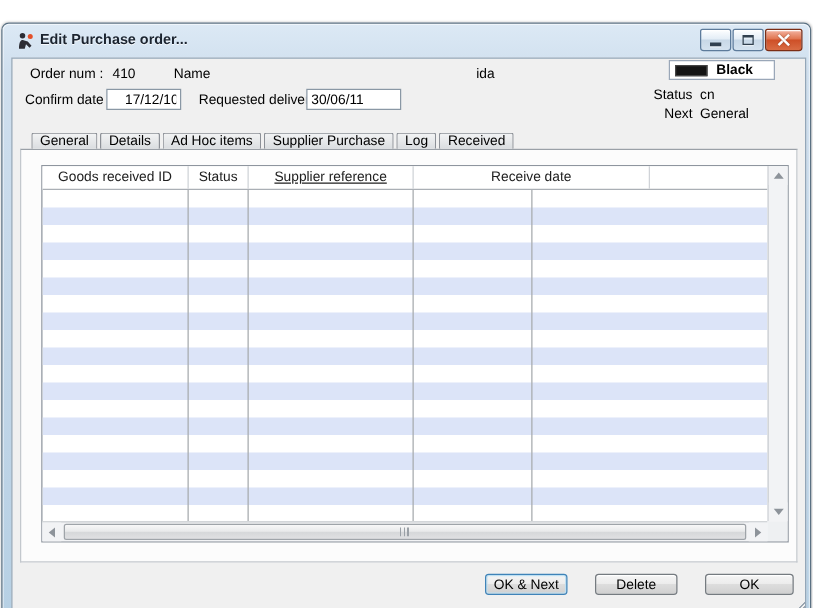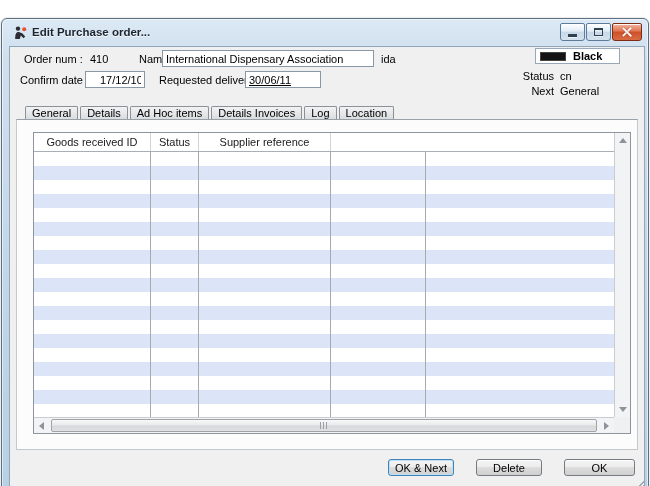--- a/index.html
+++ b/index.html
@@ -87,52 +87,52 @@
     <div class="cap-btn cap-close">
         <span class="glyph-close"></span>
       </div>
   </div>
 
   <div class="client"></div>
 
   <span class="abs lbl" style="left:22px;top:34px;">Order num :</span>
   <span class="abs lbl" style="left:88px;top:34px;">410</span>
   <span class="abs lbl" style="left:137px;top:34px;">Name</span>
-  <input class="fld" style="left: 160px; top: 31px; width: 212px;" value="International Dispensary Association">
   <span class="abs lbl" style="left:379px;top:34px;">ida</span>
 
   <span class="abs lbl" style="left:18px;top:55px;">Confirm date</span>
   <input class="fld" style="left: 83px; top: 52px; width: 60px; padding-left: 14px;" value="17/12/10">
   <span class="abs lbl" style="left:157px;top:55px;">Requested delivery</span>
-  <input class="fld" style="left: 243px; top: 52px; width: 76px; text-decoration: underline;" value="30/06/11">
+  <input class="fld" style="left: 243px; top: 52px; width: 76px;" value="30/06/11">
 
   <div class="color-select">
     <span class="color-swatch" style="background: rgb(20, 20, 20);"></span>
     <span class="color-label">Black</span>
   </div>
   <span class="abs lbl" style="left:508px;top:51px;width:44px;text-align:right;">Status</span>
   <span class="abs lbl" style="left:558px;top:51px;">cn</span>
   <span class="abs lbl" style="left:508px;top:66px;width:44px;text-align:right;">Next</span>
   <span class="abs lbl" style="left:558px;top:66px;">General</span>
 
   <div class="tabs" id="tabs">
       <div class="tab">General</div>
       <div class="tab">Details</div>
       <div class="tab">Ad Hoc items</div>
-      <div class="tab">Details Invoices</div>
+      <div class="tab">Supplier Purchase</div>
       <div class="tab">Log</div>
-      <div class="tab">Location</div>
+      <div class="tab">Received</div>
     </div>
   <div class="panel"></div>
 
   <div class="table">
     <div class="thead" id="thead">
         <div class="hcell" style="width: 117px;">Goods received ID</div>
         <div class="hcell" style="width: 48px;">Status</div>
-        <div class="hcell" style="width: 132px;">Supplier reference</div>
+        <div class="hcell" style="width: 132px; text-decoration: underline;">Supplier reference</div>
+        <div class="hcell" style="width: 189px;">Receive date</div>
       </div>
     <div class="tbody" id="tbody" style="position:absolute;">
         <div class="trow"></div>
         <div class="trow" style="background: rgb(220, 228, 248);"></div>
         <div class="trow"></div>
         <div class="trow" style="background: rgb(220, 228, 248);"></div>
         <div class="trow"></div>
         <div class="trow" style="background: rgb(220, 228, 248);"></div>
         <div class="trow"></div>
         <div class="trow" style="background: rgb(220, 228, 248);"></div>

